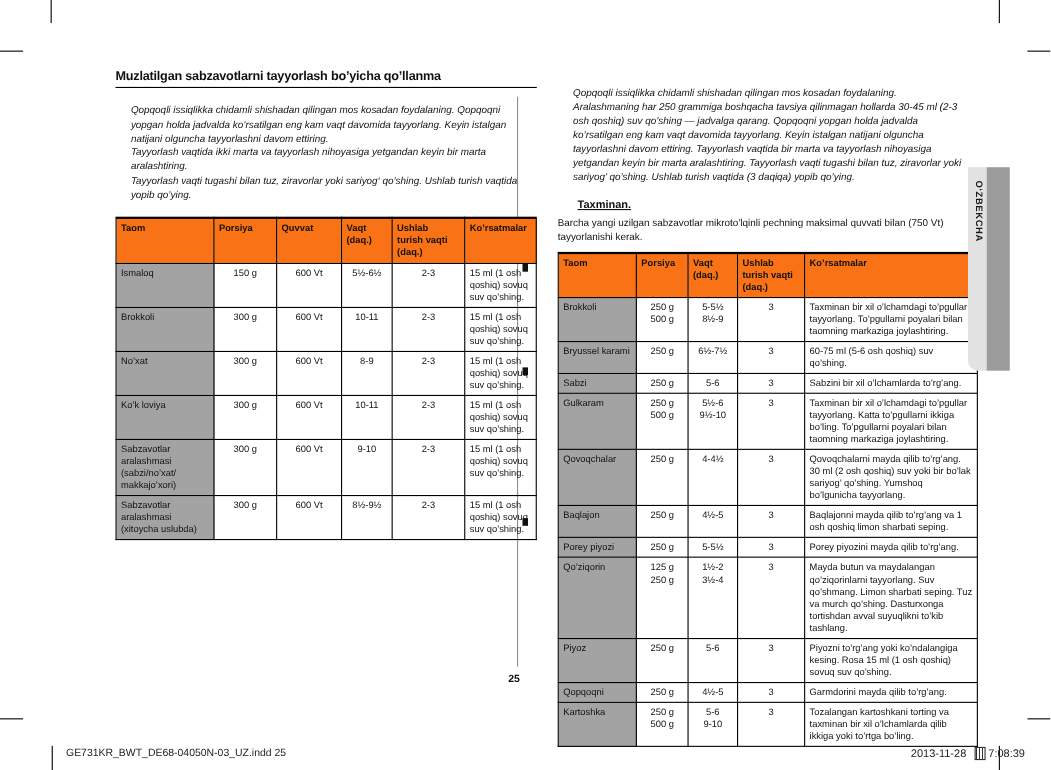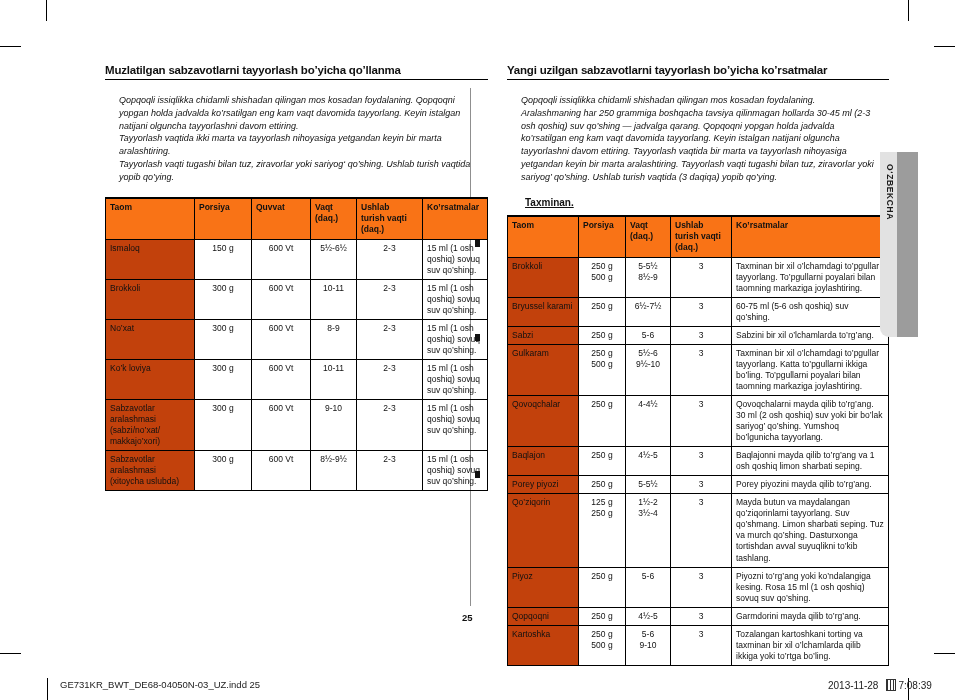--- a/index.html
+++ b/index.html
@@ -20,21 +20,21 @@
   .tip-row{display:flex;margin:5px 0 4px 18px;}
   .tip-label{font-weight:bold;text-decoration:underline;font-size:10px;margin-right:14px;white-space:nowrap;}
   .tip-text{font-size:10px;line-height:1.35;width:292px;}
   
   table{border-collapse:collapse;width:100%;font-size:8.5px;table-layout:fixed;margin-top:7px;}
   th,td{
     border:1px solid #000;padding:3px 4px;vertical-align:top;text-align:left;
     white-space:pre-line;line-height:1.3;word-wrap:break-word;
   }
   th{background:#f97316;font-weight:bold;}
-  td:first-child{background:#c2410c;}
+  td:first-child{background:#a3a3a3;}
   table{border-top:2px solid #000;}
   #left-table th:nth-child(1){width:80px;}
   #left-table th:nth-child(2){width:48px;}
   #left-table th:nth-child(3){width:50px;}
   #left-table th:nth-child(4){width:37px;}
   #left-table th:nth-child(5){width:57px;}
   #left-table td:nth-child(2),#left-table td:nth-child(3),
   #left-table td:nth-child(4),#left-table td:nth-child(5){text-align:center;}
   #right-table th:nth-child(1){width:62px;}
   #right-table th:nth-child(2){width:38px;}
@@ -154,25 +154,25 @@
           <td>600 Vt</td>
           <td>8½-9½</td>
           <td>2-3</td>
           <td>15 ml (1 osh qoshiq) sovuq suv qo’shing.</td>
         </tr>
       </tbody>
     </table>
 </div>
 
 <div class="col col-right">
-  <h2 class="sec-title">Yangi uzilgan sabzavotlarni tayyorlash bo’yicha ko’rsatmalar</h2>
   <p class="intro">Qopqoqli issiqlikka chidamli shishadan qilingan mos kosadan foydalaning. Aralashmaning har 250 grammiga boshqacha tavsiya qilinmagan hollarda 30-45 ml (2-3 osh qoshiq) suv qo’shing — jadvalga qarang. Qopqoqni yopgan holda jadvalda ko’rsatilgan eng kam vaqt davomida tayyorlang. Keyin istalgan natijani olguncha tayyorlashni davom ettiring. Tayyorlash vaqtida bir marta va tayyorlash nihoyasiga yetgandan keyin bir marta aralashtiring. Tayyorlash vaqti tugashi bilan tuz, ziravorlar yoki sariyog’ qo’shing. Ushlab turish vaqtida (3 daqiqa) yopib qo’ying.</p>
   <div class="tip-row">
     <span class="tip-label">Taxminan.</span>
   </div>
+  <p class="note">Barcha yangi uzilgan sabzavotlar mikroto’lqinli pechning maksimal quvvati bilan (750 Vt) tayyorlanishi kerak.</p>
   <table id="right-table">
       <thead>
         <tr>
           <th>Taom</th>
           <th>Porsiya</th>
           <th>Vaqt
 (daq.)</th>
           <th>Ushlab
 turish vaqti
 (daq.)</th>

